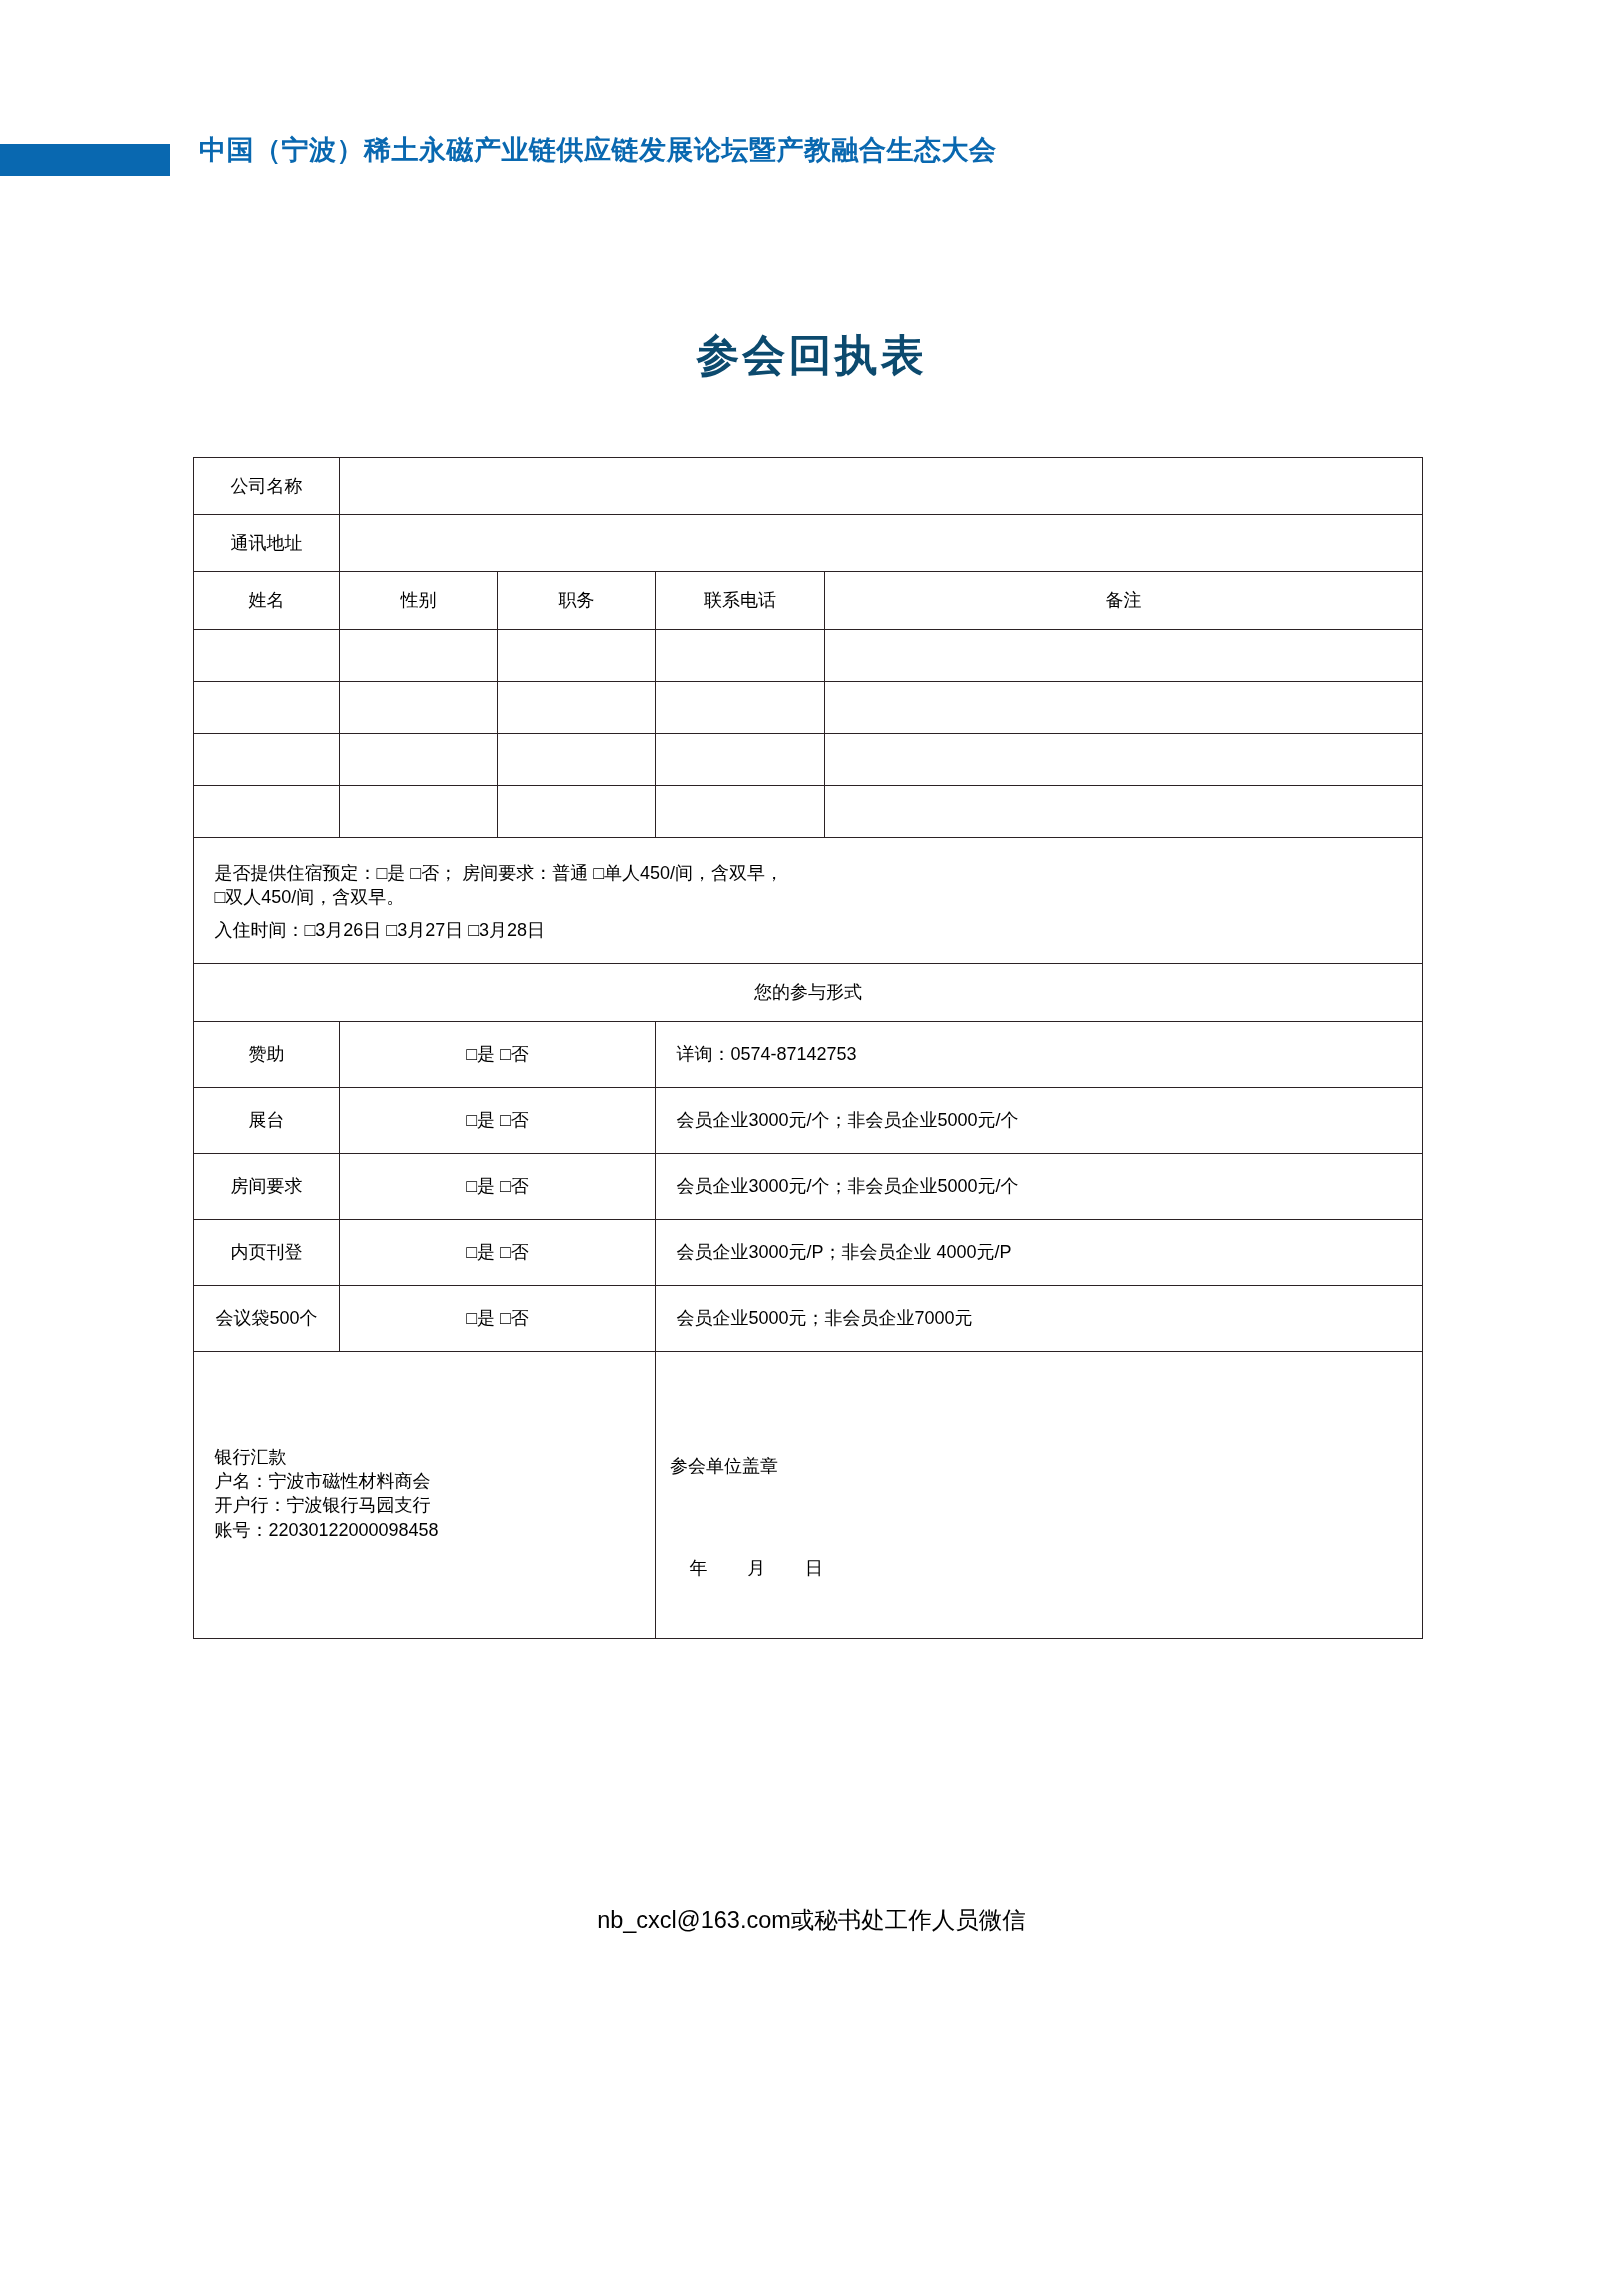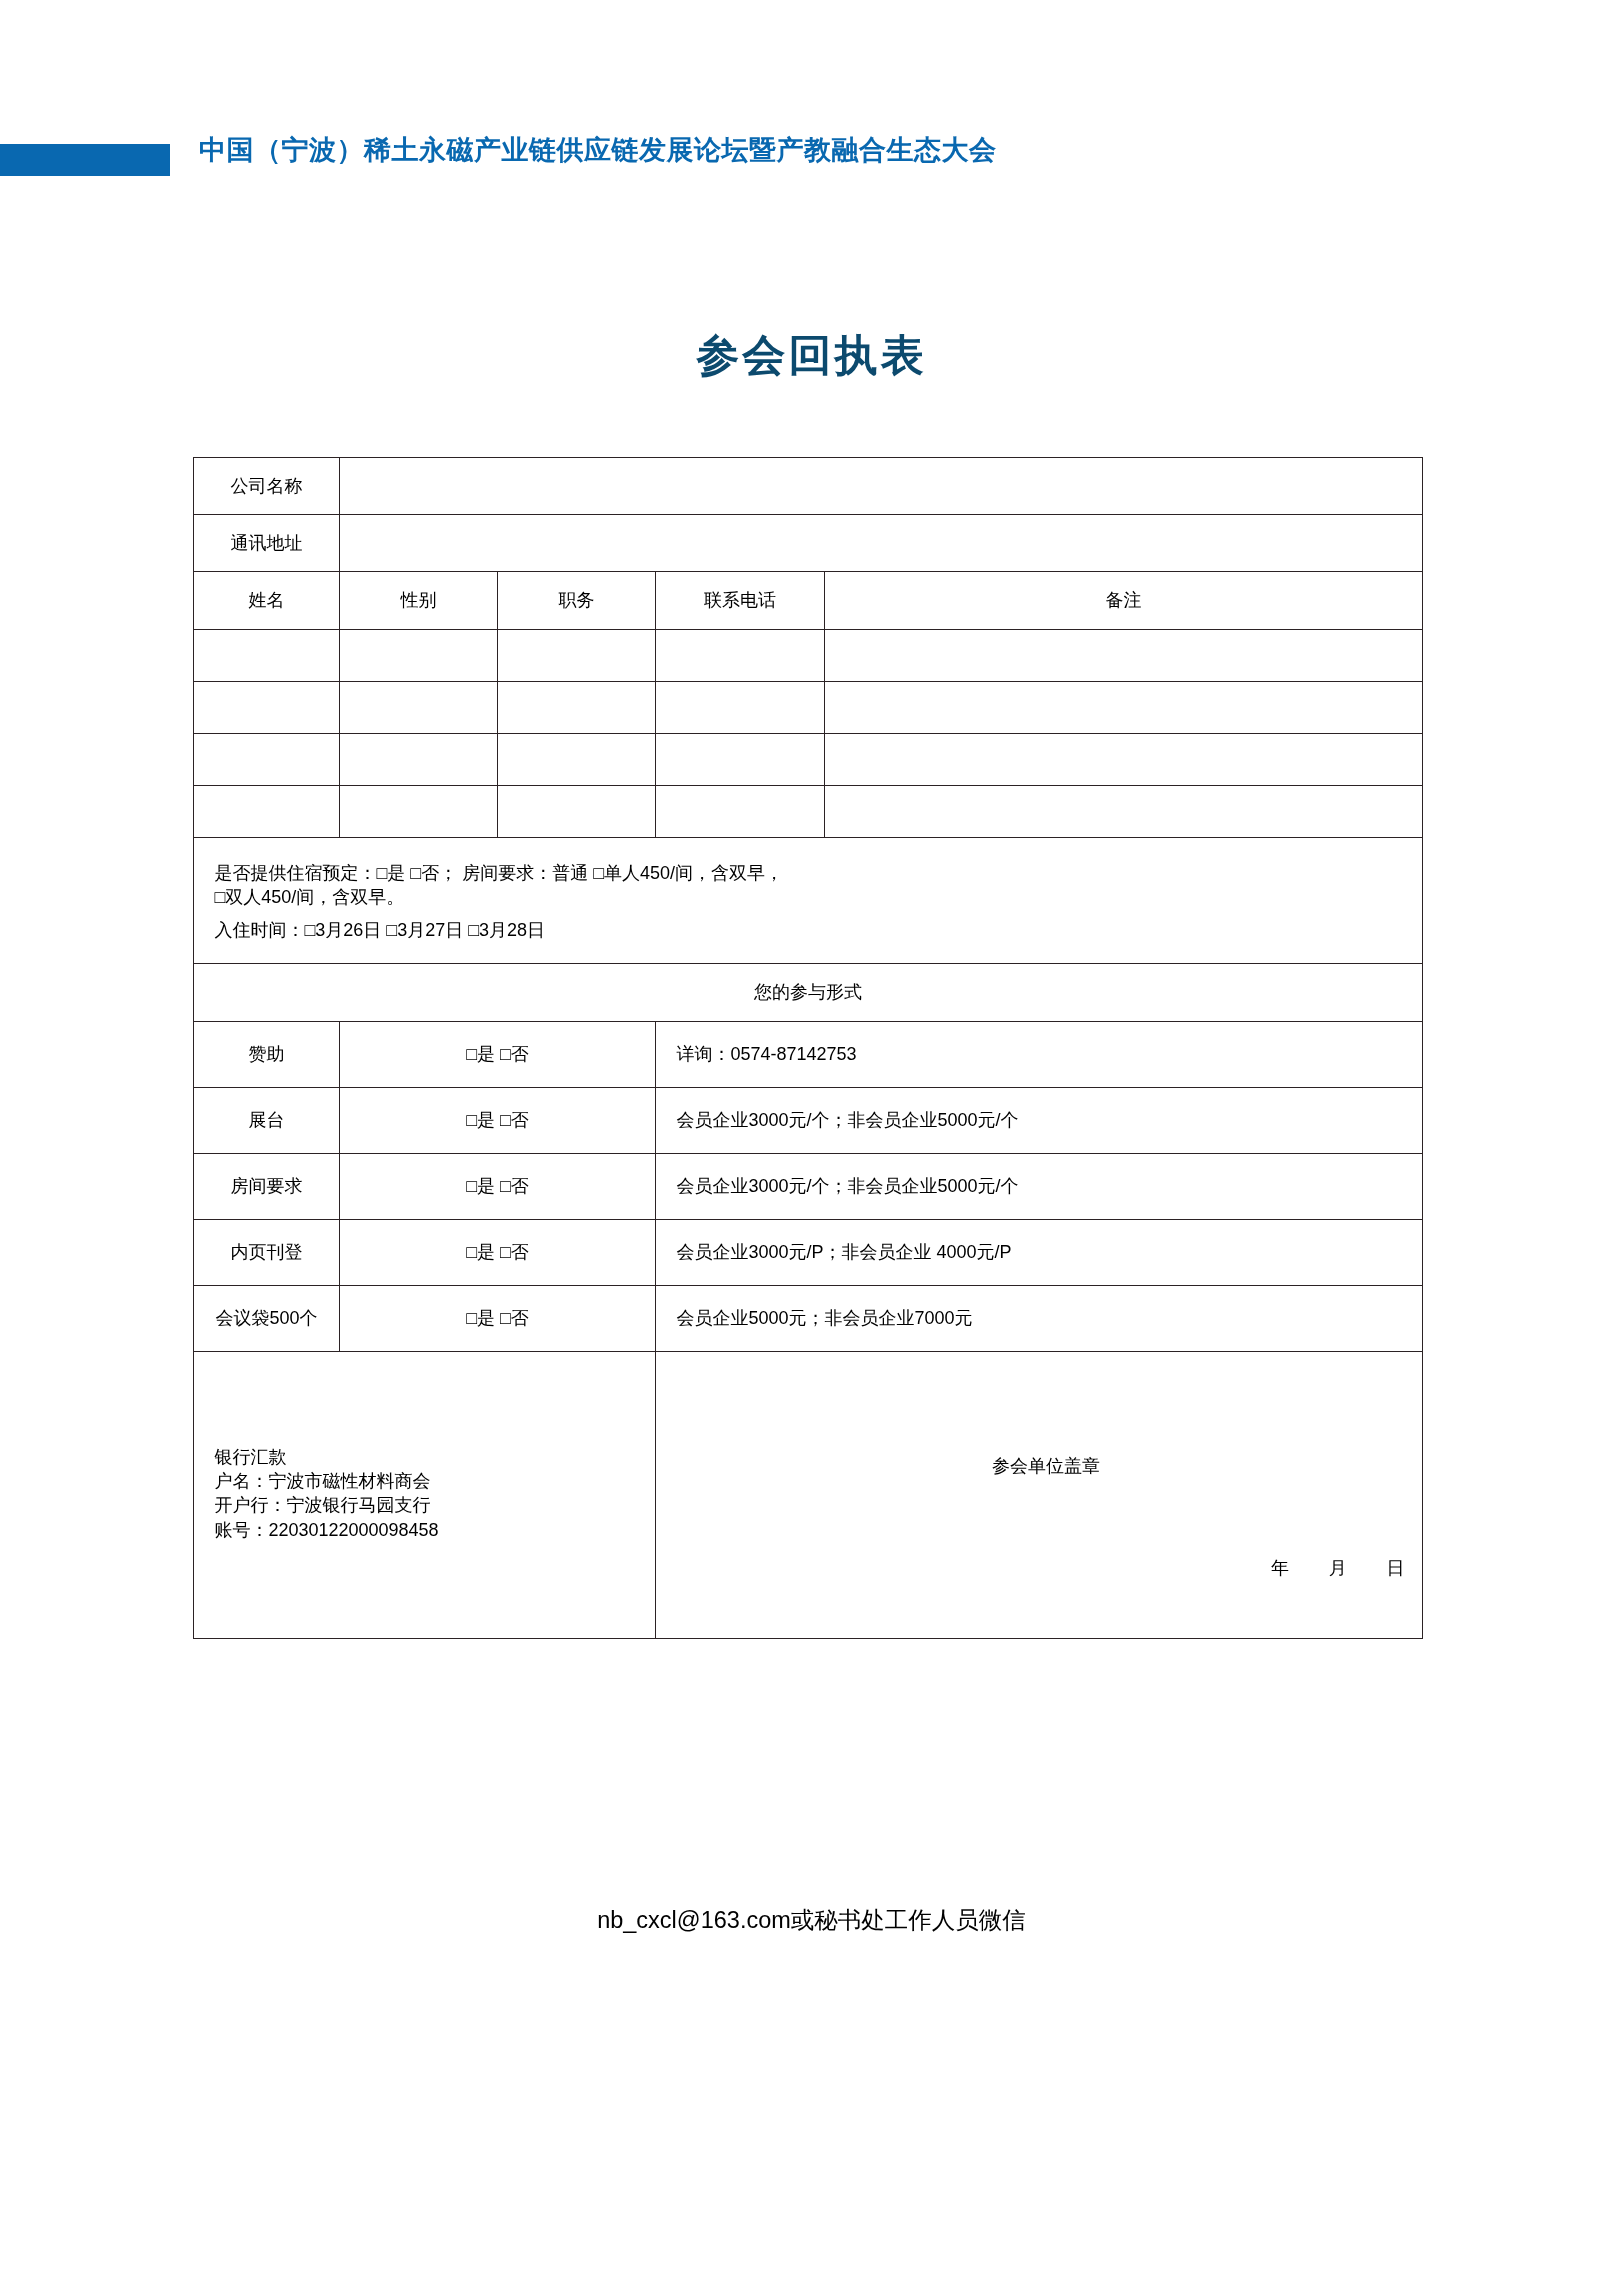--- a/index.html
+++ b/index.html
@@ -113,28 +113,27 @@
   .stamp-cell {
     vertical-align: top;
     padding: 0 !important;
     position: relative;
     height: 286px;
   }
   .stamp-title {
     position: absolute;
     left: 14px; right: 0;
     top: 102px;
-    text-align: center;
     white-space: nowrap;
   }
   .stamp-date {
     position: absolute;
     left: 16px; right: 0;
     top: 204px;
-    text-align: right;
+    text-align: left;
     white-space: nowrap;
     letter-spacing: 17.4px;
     padding-left: 17.4px;
   }
 
   
   #footer-note {
     position: absolute;
     left: 0;
     top: 1902px;

